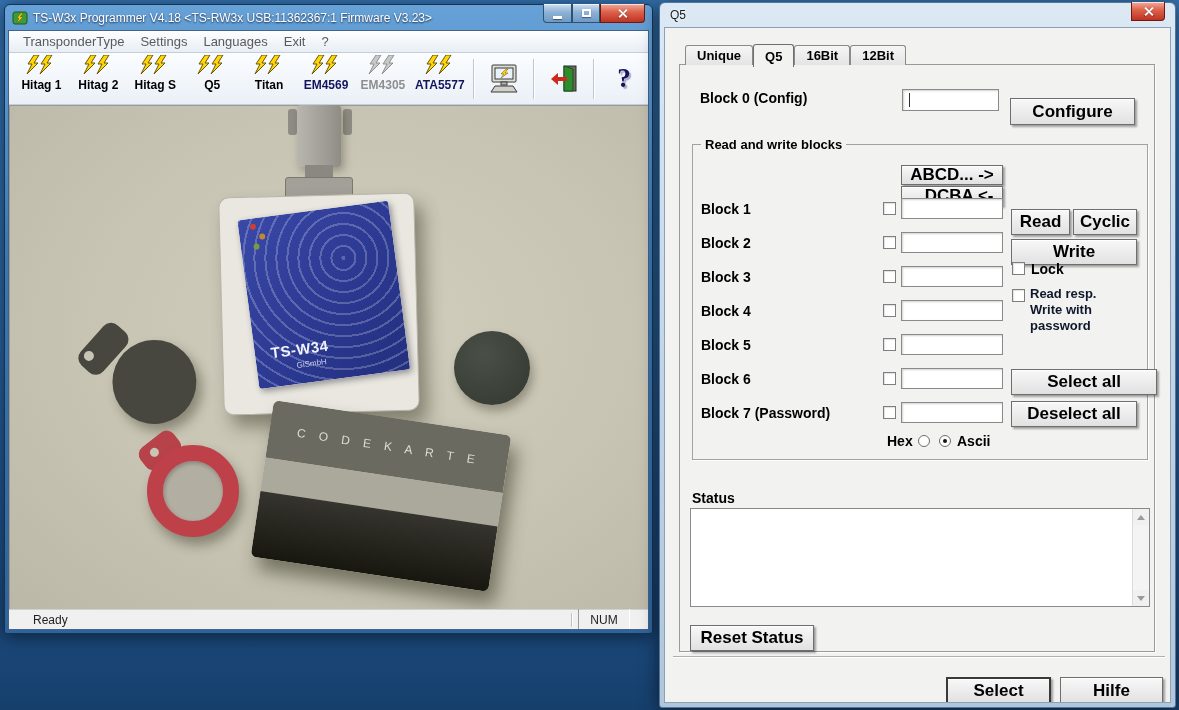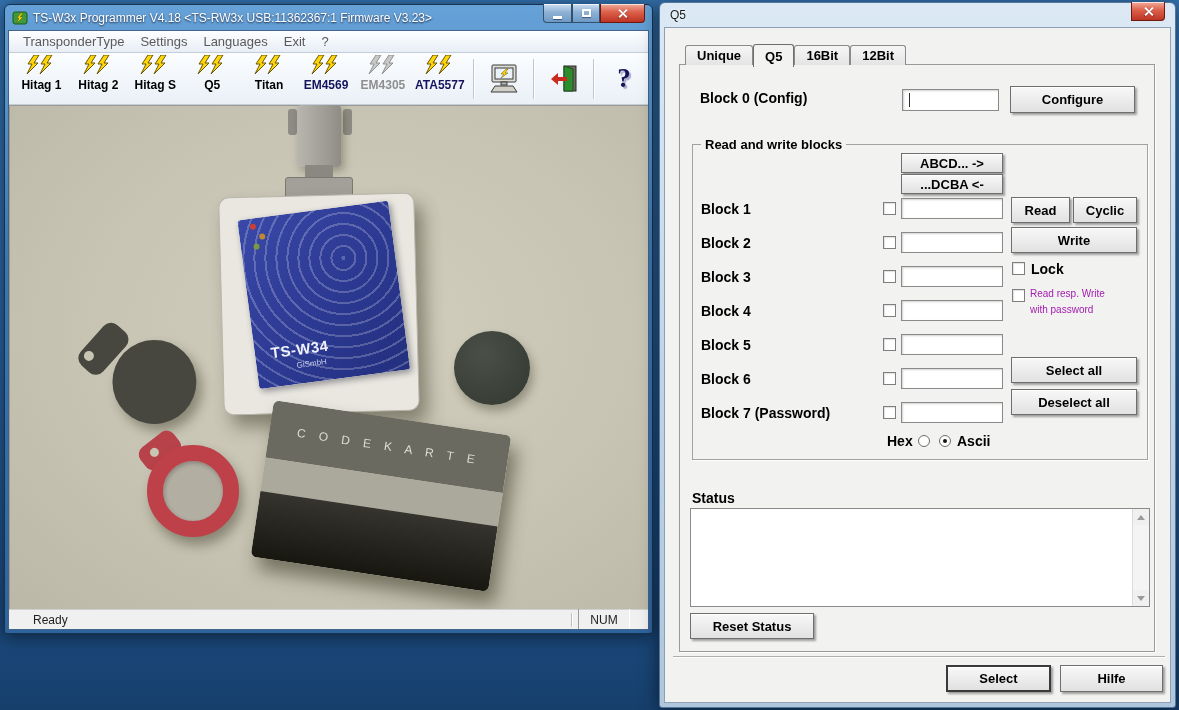--- a/index.html
+++ b/index.html
@@ -100,21 +100,21 @@
   .statusbar { height:20px; background:#F0F0F0; border-top:1px solid #D0D0D0; display:flex; align-items:center; flex:0 0 auto; font-size:12px; color:#202020; }
   .sb-left { flex:1; padding-left:24px; }
   .sb-div { width:1px; height:14px; background:#C0C0C0; box-shadow:1px 0 0 #fff; margin-right:6px; }
   .sb-num { width:52px; height:32px; border:1px solid; border-color:#9A9A9A #FFFFFF #FFFFFF #9A9A9A; display:flex; align-items:center; justify-content:center; margin-right:18px; }
 
   
   .lbl { position:absolute; font-size:14px; font-weight:bold; color:#000; white-space:nowrap; }
   .btn3d { position:absolute; display:flex; align-items:center; justify-content:center;
     background:linear-gradient(180deg,#F8F8F8,#E1E1E1); border:1px solid #6E6E6E;
     box-shadow:2px 2px 2px rgba(0,0,0,.35), inset 0 1px 0 #fff;
-    font-family:"Liberation Sans",sans-serif; font-size:13px; font-weight:bold; color:#000; }
+    font-family:"Liberation Sans",sans-serif; font-size:17px; font-weight:bold; color:#000;margin-top:12px; }
   .btn3d.default { border:2px solid #3A3A3A; }
   .field { position:absolute; background:#fff; border:1px solid #8A8A8A; box-shadow:inset 1px 1px 2px rgba(0,0,0,.18); }
   .caret { position:absolute; left:6px; top:3px; width:1px; height:14px; background:#303030; }
   .cb { position:absolute; width:13px; height:13px; background:#fff; border:1px solid #7E7E7E; box-shadow:inset 1px 1px 1px rgba(0,0,0,.12); }
   .radio { position:absolute; width:12px; height:12px; background:#fff; border:1px solid #6E6E6E; border-radius:50%; }
   .radio.checked::after { content:""; position:absolute; left:3px; top:3px; width:4px; height:4px; border-radius:50%; background:#141414; }
   .groupbox { position:absolute; border:1px solid #A2A2A2; box-shadow:1px 1px 0 rgba(255,255,255,.9); }
   .grouptitle { position:absolute; top:-8px; left:8px; background:#F2F2F1; padding:0 4px; font-size:13px; font-weight:bold; }
   .tabstrip { position:absolute; left:20px; top:15px; display:flex; align-items:flex-end; height:22px; z-index:3; }
   .tab { height:20px; padding:0 11px; display:flex; align-items:center; font-size:13px; font-weight:bold;
@@ -122,21 +122,21 @@
   .tab.active { height:23px; background:#F2F2F1; margin-bottom:-2px; border-color:#6E6E6E; z-index:4; }
   .tabpage { position:absolute; left:14px; top:36px; width:476px; height:588px; border:1px solid #9A9A9A; background:#F2F2F1;
     box-shadow:1px 1px 0 rgba(255,255,255,.9); }
   .statusbox { position:absolute; left:10px; top:443px; width:460px; height:99px; background:#fff; border:1px solid #8A8A8A; display:flex; }
   .statusbox .text { flex:1; }
   .vscroll { width:17px; background:#F4F4F4; border-left:1px solid #DCDCDC; display:flex; flex-direction:column; justify-content:space-between; }
   .sarrow { height:16px; display:flex; align-items:center; justify-content:center; background:#F0F0F0; }
   .tri-up { width:0; height:0; border-left:4px solid transparent; border-right:4px solid transparent; border-bottom:5px solid #9A9A9A; }
   .tri-dn { width:0; height:0; border-left:4px solid transparent; border-right:4px solid transparent; border-top:5px solid #9A9A9A; }
   .hsep { position:absolute; left:8px; top:628px; width:492px; height:2px; border-top:1px solid #AFAFAF; border-bottom:1px solid #FFFFFF; }
-  .wraplbl { position:absolute; font-size:10px; font-weight:normal; color:#a21caf; width:86px; line-height:16px; }
+  .wraplbl { position:absolute; font-size:13px; font-weight:bold; color:#0f172a; width:86px; line-height:16px; }
 </style>
 </head>
 <body>
 
 <div class="win win-main">
   <div class="titlebar titlebar-main">
     <svg class="appicon" viewBox="0 0 16 16">
       <rect x="1" y="2" width="14" height="12" rx="2" fill="#3C9A3C" stroke="#1E5A1E"></rect>
       <polygon points="9,3 5,8 7,8 5,13 11,7 8,7 11,3" fill="#FFD60A" stroke="#6B5500" stroke-width="0.5"></polygon>
     </svg>
@@ -369,21 +369,21 @@
         <div class="btn3d" style="left:318px; top:52px; width:59px; height:26px">Read</div>
         <div class="btn3d" style="left:380px; top:52px; width:64px; height:26px">Cyclic</div>
         <div class="btn3d" style="left:318px; top:82px; width:126px; height:26px">Write</div>
 
         <div class="cb" style="left:319px; top:117px"></div>
         <span class="lbl" style="left:338px; top:116px">Lock</span>
 
         <div class="cb" style="left:319px; top:144px"></div>
         <span class="wraplbl" style="left:337px; top:141px">Read resp. Write with password</span>
 
-        <div class="btn3d" style="left:318px; top:212px; width:126px; height:26px">Select all</div>
+        <div class="btn3d" style="left:318px; top:212px; width:146px; height:26px">Select all</div>
         <div class="btn3d" style="left:318px; top:244px; width:126px; height:26px">Deselect all</div>
 
         <span class="lbl" style="left:194px; top:288px">Hex</span>
         <div class="radio" style="left:225px; top:290px"></div>
         <div class="radio checked" style="left:246px; top:290px"></div>
         <span class="lbl" style="left:264px; top:288px">Ascii</span>
       </div>
 
       <span class="lbl" style="left:12px; top:425px">Status</span>
       <div class="statusbox">

